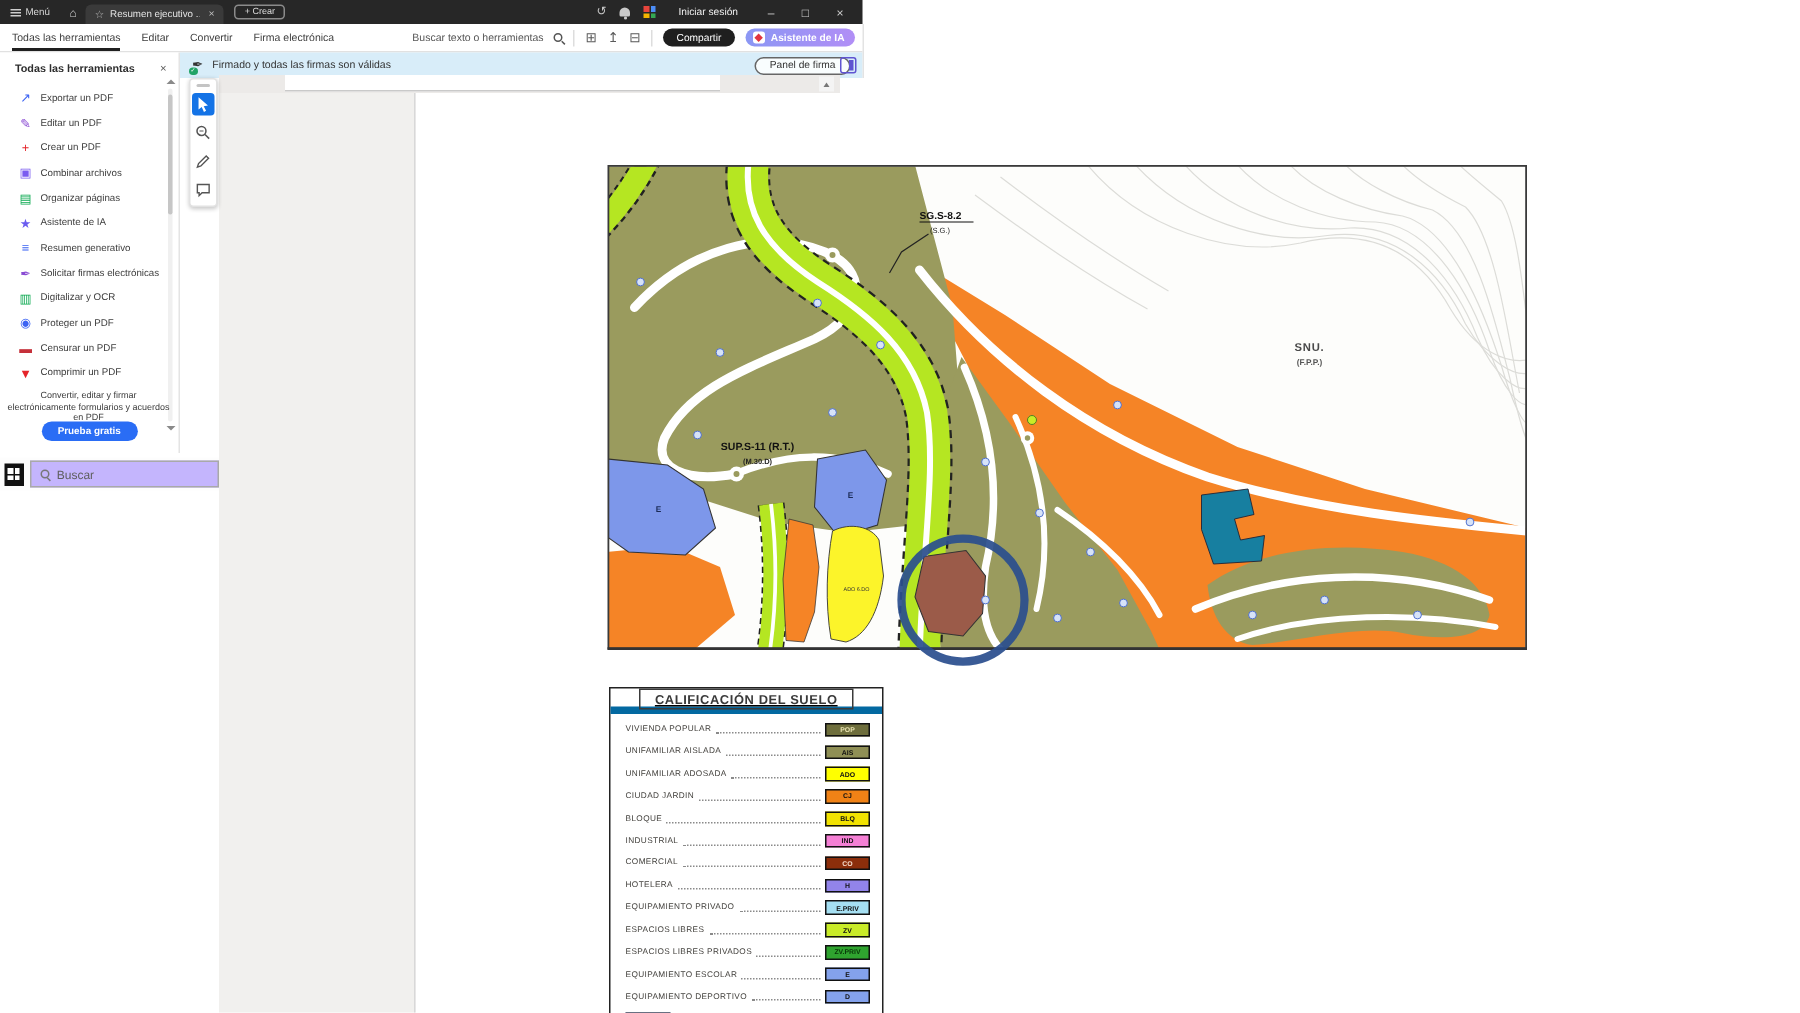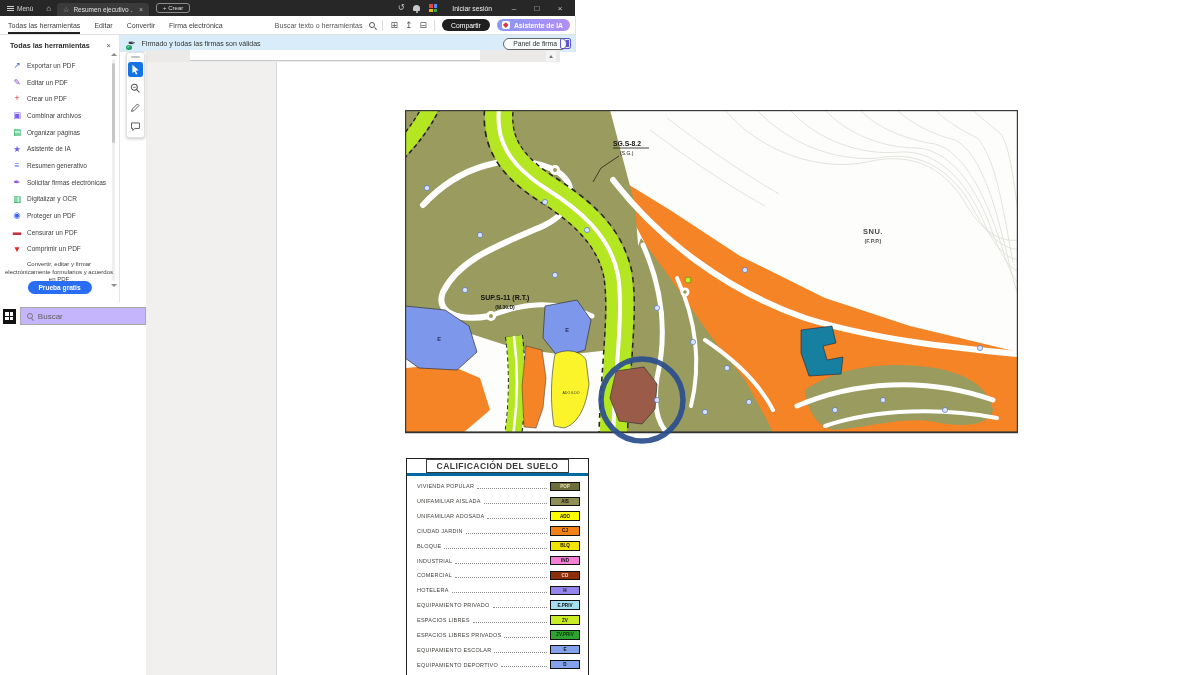--- a/index.html
+++ b/index.html
@@ -93,21 +93,21 @@
   #scrollup i{width:0;height:0;border-left:2.5px solid transparent;border-right:2.5px solid transparent;border-bottom:3.5px solid #777;}
   #winedge{left:575px;top:16px;width:1px;height:36px;background:#e3e3e3;}
   
   #quicktools{left:126px;top:52px;width:19px;height:86px;background:#fff;border:1px solid #e2e2e2;border-radius:3px;
     box-shadow:0 1px 3px rgba(0,0,0,.22);display:flex;flex-direction:column;align-items:center;padding-top:3px;gap:4px;}
   .qt-handle{width:9px;height:2px;background:#c4c4c4;border-radius:1px;}
   .qt-btn{width:15px;height:15px;display:flex;align-items:center;justify-content:center;border-radius:2.5px;}
   .qt-btn.sel{background:var(--accent);}
   
   #legend{left:406px;top:458px;width:183px;border:1.3px solid #222;background:#fff;}
-  .lg-title-row{height:17px;display:flex;align-items:flex-end;justify-content:center;border-bottom:3px solid #0369a1;}
+  .lg-title-row{height:17px;display:flex;align-items:flex-start;justify-content:center;border-bottom:5px solid #0369a1;text-decoration:underline;}
   .lg-title-box{border:1px solid #3a3a3a;padding:1px 10px;font-size:8.6px;font-weight:bold;color:#3a3a3a;letter-spacing:.4px;white-space:nowrap;}
   #lg-items{padding:3px 8px 4px 10px;}
   .lg-row{height:14.85px;display:flex;align-items:center;}
   .lg-label{font-size:5.5px;color:#44423e;letter-spacing:.25px;white-space:nowrap;}
   .lg-leader{flex:1;border-bottom:1px dotted #8a8a8a;margin:0 3px;align-self:flex-end;margin-bottom:4.5px;}
   .lg-swatch{width:30px;height:9.5px;border:1px solid #111;display:flex;align-items:center;justify-content:center;
     font-size:4.6px;font-weight:bold;color:#111;flex:none;}
   
   #map{left:405px;top:110px;width:613px;height:345px;overflow:visible;}
   svg text{font-family:"Liberation Sans","DejaVu Sans",sans-serif;}

